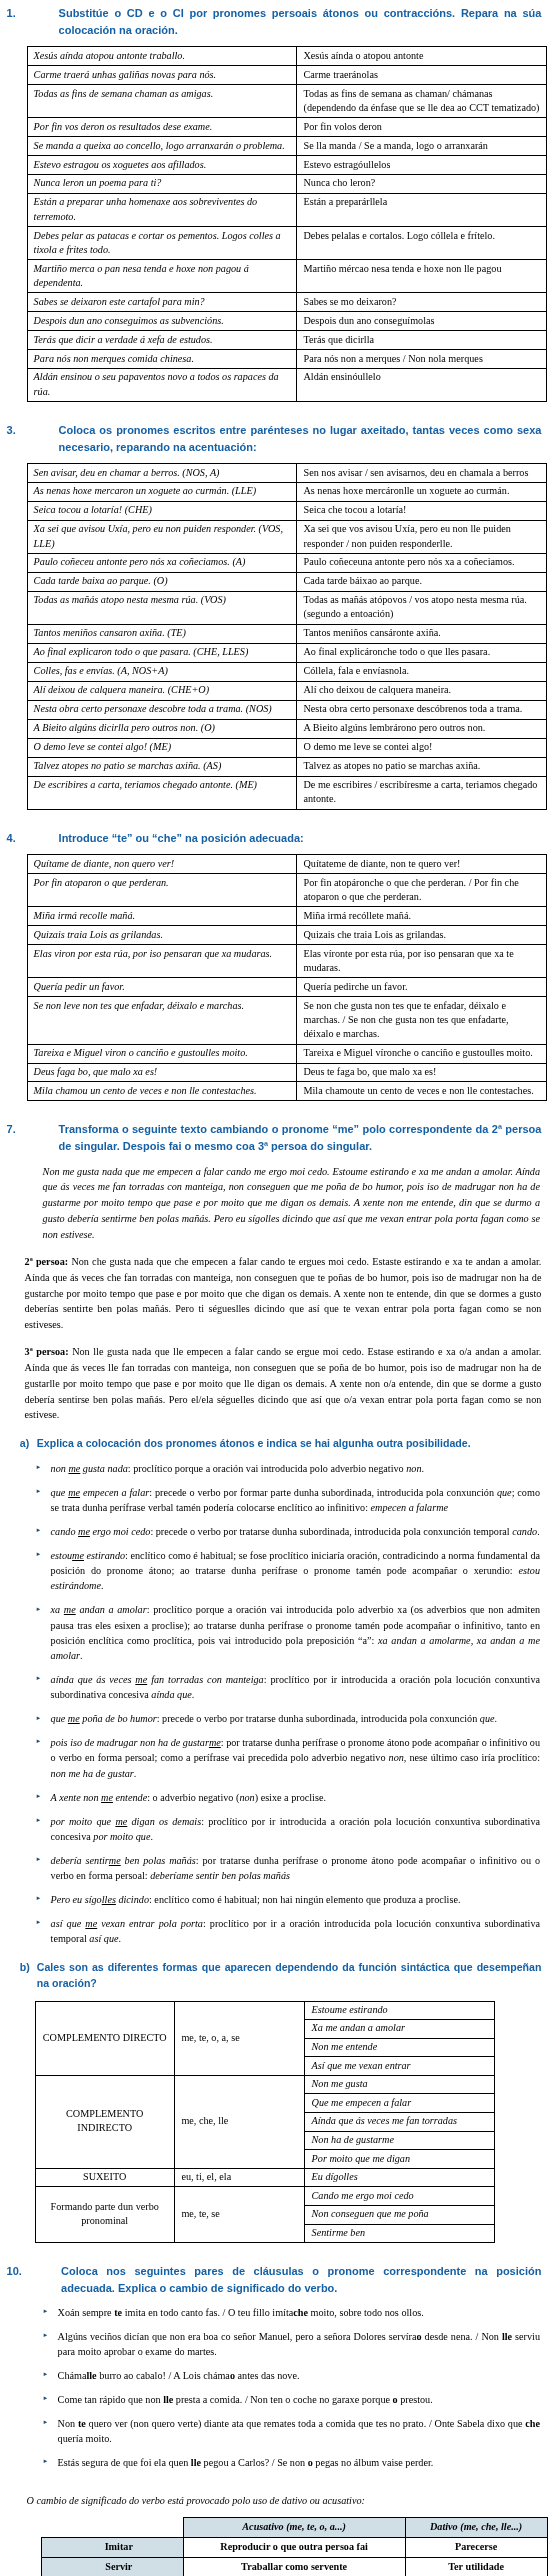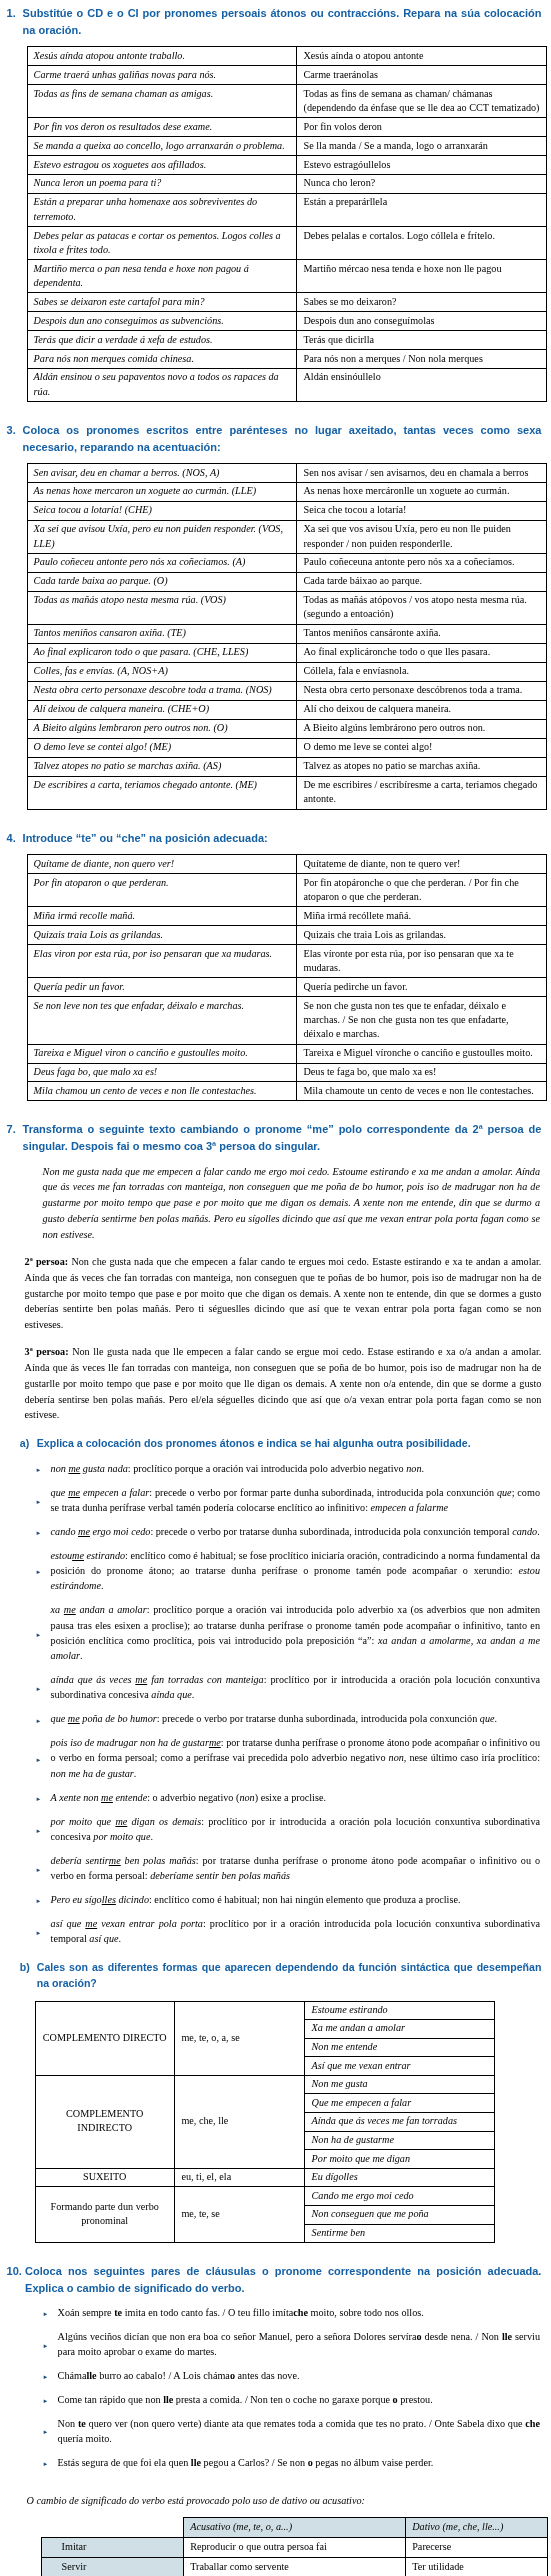--- a/index.html
+++ b/index.html
@@ -18,54 +18,54 @@
   .sec{margin-top:20px;}
   .sec:first-child{margin-top:1.3px;}
   .sec-head{
     display:flex;
     font-family:"Liberation Sans",sans-serif;
     font-weight:700;color:var(--heading);
     font-size:11px;line-height:1.5;
   }
   .sec-head .num{flex:0 0 16px;}
   .sec-head.wide .num{flex:0 0 18.5px;}
-  .sec-head .t{flex:1;text-align:justify;padding-right:2.6px;}
+  .sec-head .t{flex:1;text-align:justify;padding-right:2.6px;margin-left:36px;}
 
   .sub-head{
     display:flex;margin:13.2px 2.6px 4px 13.2px;
     font-family:"Liberation Sans",sans-serif;
     font-weight:700;color:var(--heading);
     font-size:10.6px;line-height:1.5;
   }
   .sub-head .lab{flex:0 0 17px;}
   .sub-head .t{flex:1;text-align:justify;}
 
   table.answers{border-collapse:collapse;table-layout:fixed;margin:8px 8px 0 20px;width:520px;}
   table.answers td{border:0.7px solid var(--border);padding:1.3px 6px 2.6px 6px;vertical-align:top;line-height:1.38;}
   table.answers td.l{width:49.5%;font-style:italic;}
 
   .source{font-style:italic;margin:9.2px 4px 0 36px;text-align:justify;line-height:1.55;}
   .answer{margin:11.2px 2.6px 0 18px;text-align:justify;line-height:1.55;}
   .answer .alabel{font-weight:700;}
 
   .bullets{margin-top:1.3px;}
-  .bullet{display:flex;margin:8.6px 4px 0 29px;align-items:center;}
+  .bullet{display:flex;margin:8.6px 4px 0 29px;}
   .bullet .mk{flex:0 0 15px;color:var(--bullet);font-size:6px;padding-top:3.3px;}
   .bullet .bt{flex:1;text-align:justify;line-height:1.5;}
   .bullets.ex10 .bullet{margin-left:36px;}
 
   table.btab{border-collapse:collapse;table-layout:fixed;margin:9.2px 0 0 28px;width:460px;}
   table.btab td{border:0.7px solid var(--border);padding:1.3px 6.6px 2px 6.6px;vertical-align:middle;line-height:1.4;margin-left:28px;}
   table.btab td.func{width:125px;text-align:center;}
   table.btab td.forms{width:116px;}
   table.btab td.ex{font-style:italic;}
 
   .note{margin:22.5px 2.6px 0 20px;line-height:1.5;font-style:italic;}
   table.vtab{border-collapse:collapse;table-layout:fixed;margin:9.2px 0 0 34px;width:507px;}
-  table.vtab th,table.vtab td{border:0.7px solid var(--border);padding:2px 6.6px 2.6px 6.6px;text-align:left;vertical-align:middle;font-weight:400;line-height:1.4;}
+  table.vtab th,table.vtab td{border:0.7px solid var(--border);padding:2px 6.6px 2.6px 6.6px;text-align:center;vertical-align:middle;font-weight:700;line-height:1.4;}
   table.vtab th{background:var(--shade);font-style:italic;}
   table.vtab th.blank{border:none;background:transparent;}
   table.vtab td.c1{background:var(--shade);width:66px;padding-left:20px;}
   table.vtab col.c2{width:222px;}
 </style>
 </head>
 <body>
 
 <div class="page">
 
@@ -181,29 +181,29 @@
           </tr>
           <tr>
             <td class="l">Ao final explicaron todo o que pasara. (CHE, LLES)</td>
             <td class="r">Ao final explicáronche todo o que lles pasara.</td>
           </tr>
           <tr>
             <td class="l">Colles, fas e envías. (A, NOS+A)</td>
             <td class="r">Cóllela, fala e envíasnola.</td>
           </tr>
           <tr>
+            <td class="l">Alí deixou de calquera maneira. (CHE+O)</td>
+            <td class="r">Alí cho deixou de calquera maneira.</td>
+          </tr>
+          <tr>
             <td class="l">Nesta obra certo personaxe descobre toda a trama. (NOS)</td>
             <td class="r">Nesta obra certo personaxe descóbrenos toda a trama.</td>
           </tr>
           <tr>
-            <td class="l">Alí deixou de calquera maneira. (CHE+O)</td>
-            <td class="r">Alí cho deixou de calquera maneira.</td>
-          </tr>
-          <tr>
-            <td class="l">A Bieito algúns lembraron pero outros non. (O)</td>
+            <td class="l">A Bieito algúns dicirlla pero outros non. (O)</td>
             <td class="r">A Bieito algúns lembrárono pero outros non.</td>
           </tr>
           <tr>
             <td class="l">O demo leve se contei algo! (ME)</td>
             <td class="r">O demo me leve se contei algo!</td>
           </tr>
           <tr>
             <td class="l">Talvez atopes no patio se marchas axiña. (AS)</td>
             <td class="r">Talvez as atopes no patio se marchas axiña.</td>
           </tr>

